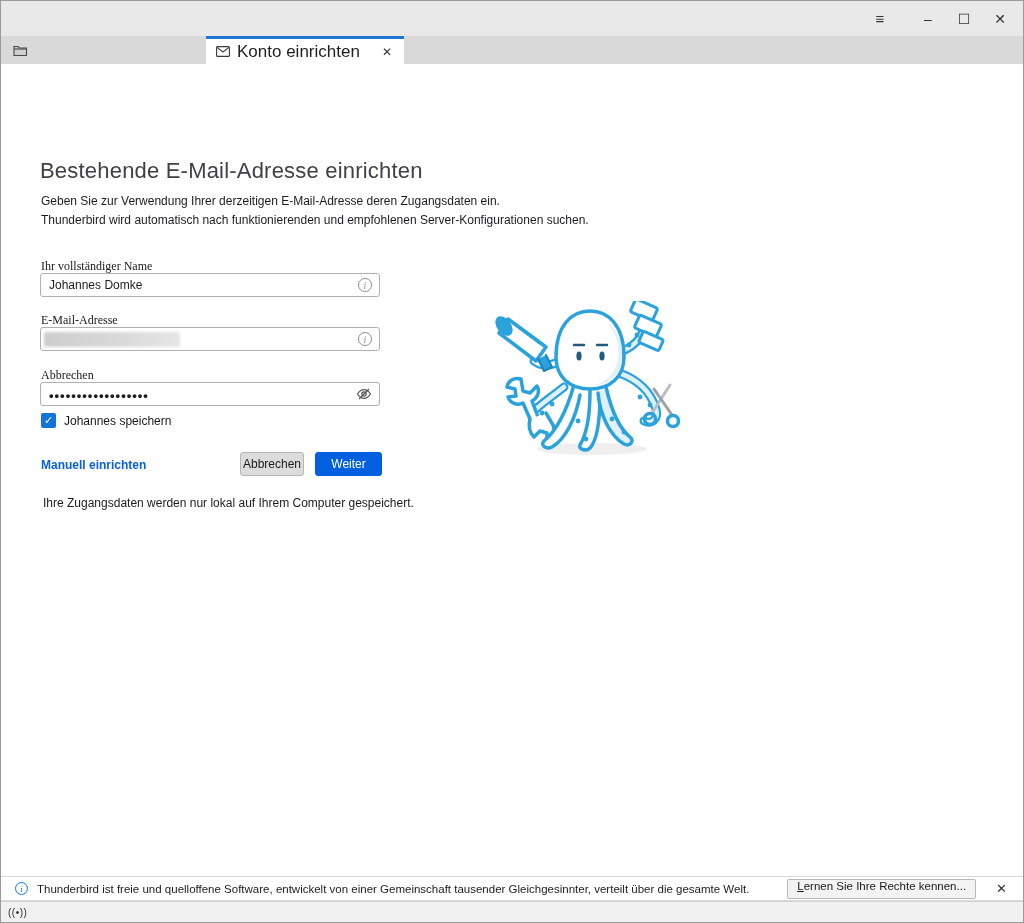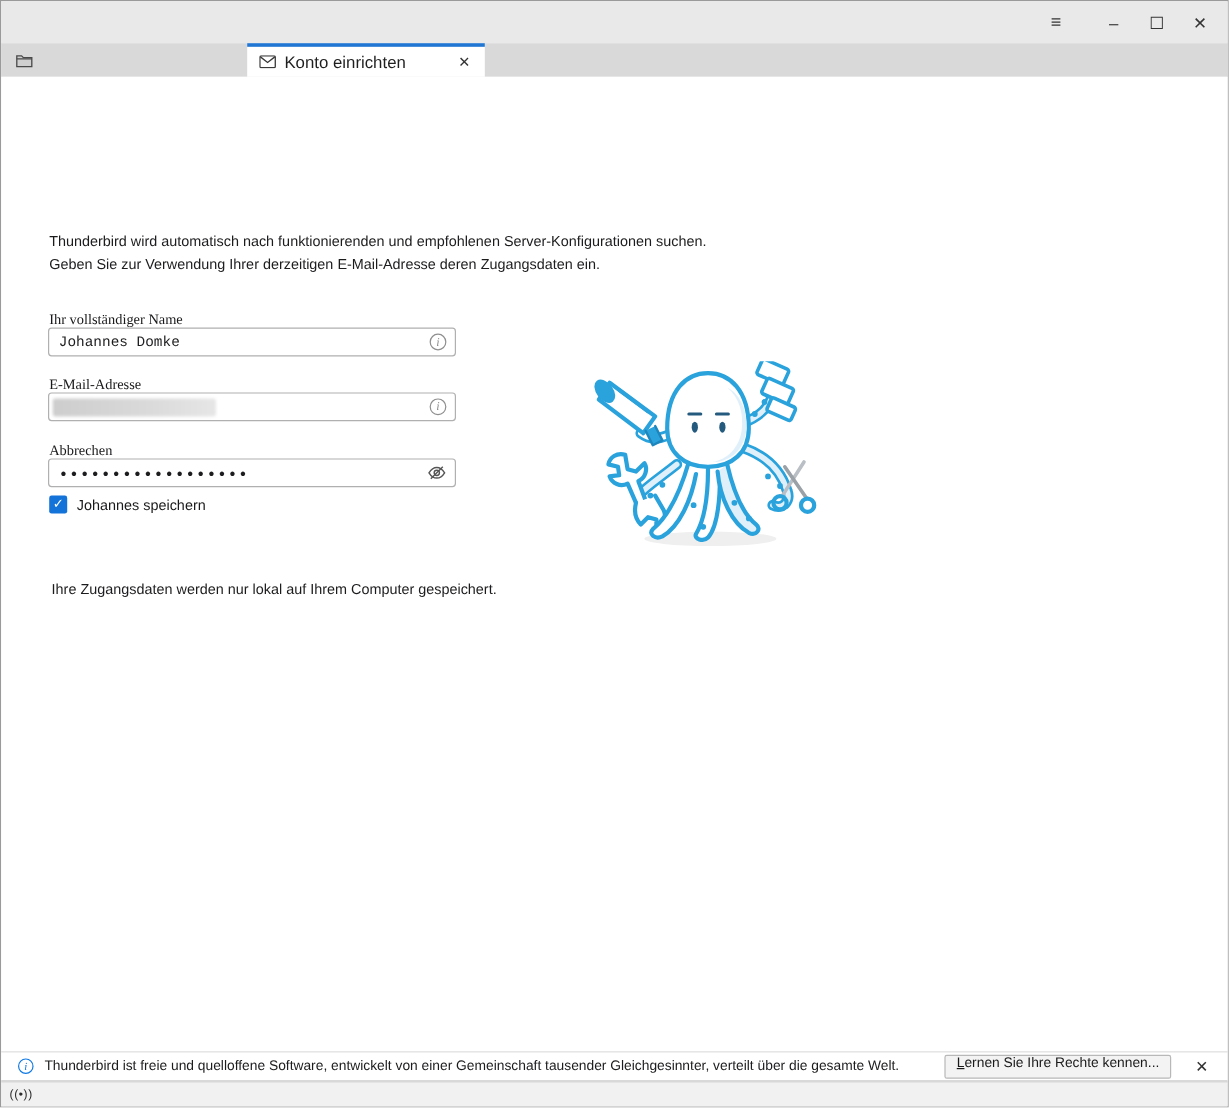--- a/index.html
+++ b/index.html
@@ -32,42 +32,42 @@
   .tabbar {
     height: 28px; flex: 0 0 28px; background: #d9d9d9;
     position: relative; display: flex; align-items: center;
   }
   .spaces-icon { margin-left: 12px; display: flex; align-items: center; }
   .tab {
     position: absolute; left: 205px; top: 0; width: 198px; height: 28px;
     background: #ffffff; border-top: 3px solid #2076d2;
     display: flex; align-items: center; padding: 0 8px 0 10px;
   }
-  .tab-label { font-size: 14px; color: #1f1f1f; margin-left: 7px; flex: 1; }
+  .tab-label { font-size: 17px; color: #1f1f1f; margin-left: 7px; flex: 1; }
   .tab-close { font-size: 12px; color: #333; padding: 2px 4px; }
 
   
   .content { flex: 1 1 auto; background: #ffffff; position: relative; }
   .page-title {
     position: absolute; left: 39px; top: 94px;
     font-size: 22px; font-weight: 400; color: #3f4147; letter-spacing: 0.2px;
   }
   .page-subtitle {
     position: absolute; left: 40px; top: 128px;
     font-size: 12px; color: #1c1c1e; line-height: 19px;
   }
 
   .form-label { position: absolute; left: 40px; font-size: 12px; color: #19191b; font-family: Liberation Serif, serif; }
   .field {
     position: absolute; left: 39px; width: 340px; height: 24px;
     border: 1px solid #b0b0b0; border-radius: 3px; background: #fff;
   }
   .field input {
     width: 100%; height: 100%; border: none; outline: none; background: transparent;
-    font-family: Liberation Mono, monospace; font-size: 12px; color: #1c1c1e;
+    font-family: Liberation Sans, sans-serif; font-size: 12px; color: #1c1c1e;
     padding: 0 30px 0 8px; border-radius: 3px;
   }
   .field input.pw { font-size: 13px; letter-spacing: 1px; font-weight: bold; padding-top: 2px; }
   .info-icon {
     position: absolute; right: 7px; top: 50%; transform: translateY(-50%);
     width: 14px; height: 14px; border: 1px solid #8e8e8e; border-radius: 50%;
     color: #8e8e8e; font-size: 10px; line-height: 13px; text-align: center;
     font-family: "Liberation Serif", serif; font-style: italic;
   }
   .eye-icon { position: absolute; right: 7px; top: 50%; transform: translateY(-50%); display: flex; }
@@ -87,21 +87,21 @@
   .action-row { position: absolute; left: 40px; top: 388px; width: 340px; height: 26px; }
   .manual-link { position: absolute; left: 0; top: 6px; font-size: 12px; font-weight: bold; color: #0a60d8; text-decoration: none; }
   .btn {
     position: absolute; top: 0; height: 24px; border-radius: 3px;
     font-family: "Liberation Sans", sans-serif; font-size: 12px;
     display: flex; align-items: center; justify-content: center; cursor: default;
   }
   .btn-cancel { left: 199px; width: 64px; background: #dcdcdc; border: 1px solid #b6b6b6; color: #1a1a1a; }
   .btn-primary { left: 274px; width: 67px; background: #0060df; border: 1px solid #0060df; color: #ffffff; }
 
-  .privacy-note { position: absolute; left: 42px; top: 420px; font-size: 12px; color: #1c1c1e; }
+  .privacy-note { position: absolute; left: 42px; top: 432px; font-size: 12px; color: #1c1c1e; }
 
   .mascot { position: absolute; left: 493px; top: 237px; width: 192px; height: 156px; }
 
   
   .notifbar {
     flex: 0 0 25px; background: #ffffff;
     border-top: 1px solid #d9d9d9; border-bottom: 1px solid #d9d9d9;
     display: flex; align-items: center; padding: 0 8px 0 14px;
   }
   .notif-info-icon {
@@ -152,23 +152,24 @@
           <path d="M1 1.4 L7 6 L13 1.4" fill="none" stroke="#3a3a3a" stroke-width="1.1"></path>
         </svg>
       </span>
       <span class="tab-label">Konto einrichten</span>
       <span class="tab-close">✕</span>
     </div>
   </div>
 
   <div class="content">
 
+    <h1 class="page-title">Bestehende E-Mail-Adresse einrichten</h1>
     <div class="page-subtitle">
+      <div>Geben Sie zur Verwendung Ihrer derzeitigen E-Mail-Adresse deren Zugangsdaten ein.</div>
       <div>Thunderbird wird automatisch nach funktionierenden und empfohlenen Server-Konfigurationen suchen.</div>
-      <div>Geben Sie zur Verwendung Ihrer derzeitigen E-Mail-Adresse deren Zugangsdaten ein.</div>
     </div>
 
     <label class="form-label" style="top:195px">Ihr vollständiger Name</label>
     <div class="field" style="top:209px">
       <input type="text" value="Johannes Domke" style="">
       <span class="info-icon">i</span>
     </div>
 
     <label class="form-label" style="top:249px">E-Mail-Adresse</label>
     <div class="field" style="top:263px">
@@ -187,20 +188,25 @@
           <path d="M3 12 L13 2" stroke="#555" stroke-width="1.2"></path>
         </svg>
       </span>
     </div>
 
     <div class="checkbox-row">
       <span class="checkbox">✓</span>
       <span class="checkbox-label">Johannes speichern</span>
     </div>
 
+    <div class="action-row">
+      <a class="manual-link" href="#">Manuell einrichten</a>
+      <div class="btn btn-cancel">Abbrechen</div>
+      <div class="btn btn-primary">Weiter</div>
+    </div>
 
     <div class="privacy-note">Ihre Zugangsdaten werden nur lokal auf Ihrem Computer gespeichert.</div>
 
     <div class="mascot">
       <svg width="192" height="156" viewBox="0 0 192 156">
         <g stroke-linecap="round" stroke-linejoin="round">
 
           <ellipse cx="98" cy="148" rx="55" ry="6" fill="#efefef"></ellipse>
 
           <path d="M125 72 C148 80 158 95 162 108 C165 117 158 124 150 120" fill="none" stroke="#2aa2dc" stroke-width="9"></path>

